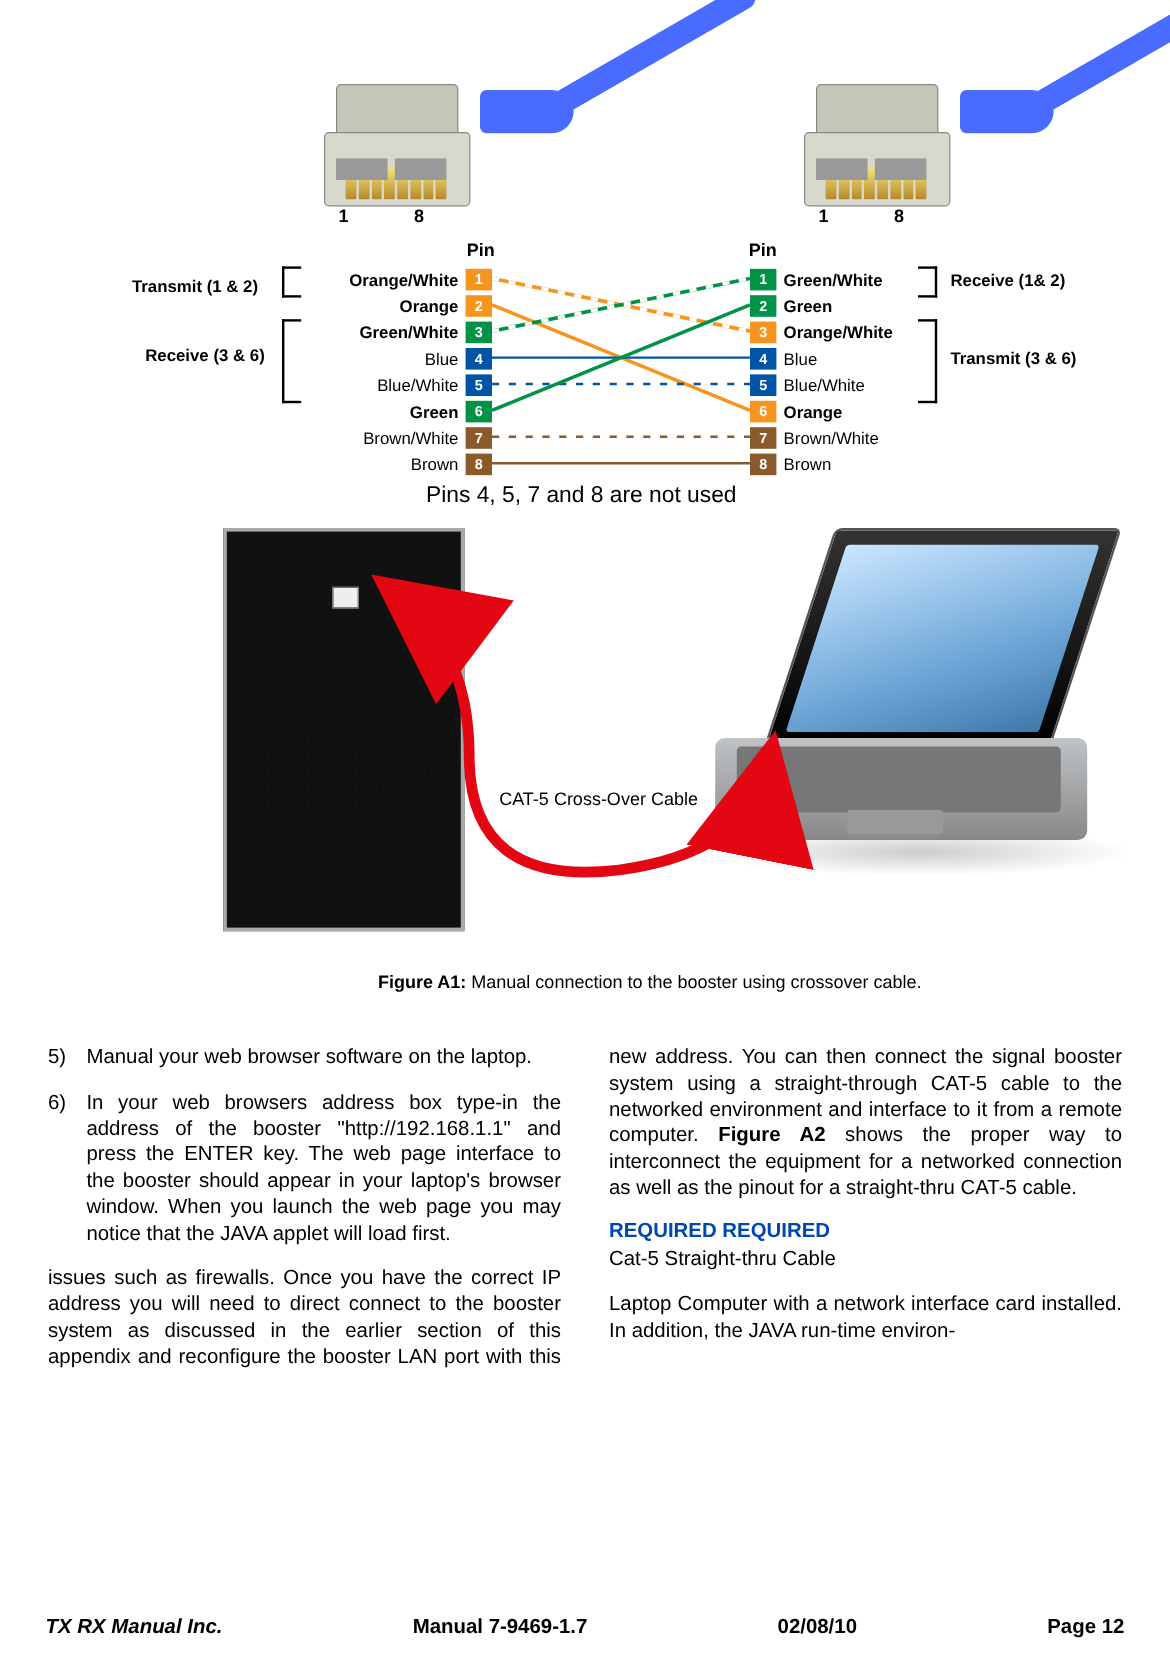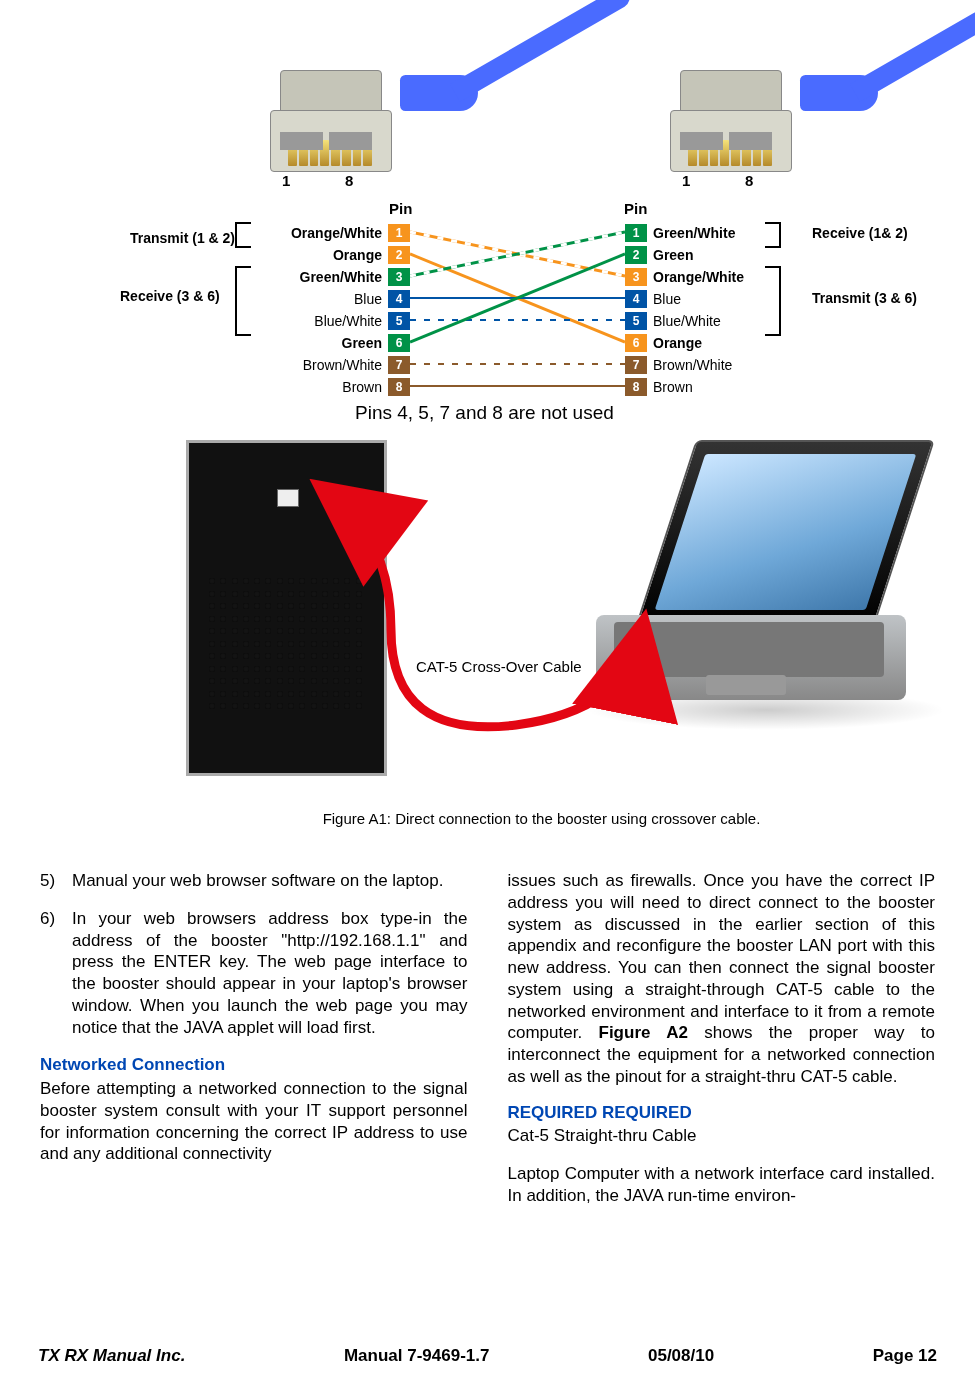--- a/index.html
+++ b/index.html
@@ -23,42 +23,42 @@
 
 
 .pinout { position:absolute; top:180px; left:0; width:975px; }
 .pin-col-header { position:absolute; top:0; font-size:15px; font-weight:bold; }
 .pin-box { width:22px; height:18px; display:inline-flex; align-items:center; justify-content:center; color:#fff; font-size:12px; font-weight:bold; }
 .pin-row { position:absolute; height:22px; display:flex; align-items:center; }
 .pin-label { font-size:14px; }
 .bold { font-weight:bold; }
 .bracket-v { position:absolute; width:14px; border:2px solid #000; border-right:none; }
 .bracket-v.right { border:2px solid #000; border-left:none; }
-.side-label { position:absolute; font-size:14px; font-weight:bold;margin-left:20px; }
+.side-label { position:absolute; font-size:14px; font-weight:bold; }
 .lines-svg { position:absolute; top:22px; left:370px; width:215px; height:178px; }
 .note-pins { position:absolute; top:202px; left:315px; font-size:19px; }
 
 
 .devices { position:absolute; top:420px; left:116px; width:775px; height:340px; }
 .booster { position:absolute; left:30px; top:0; width:195px; height:330px; background:#111; border:3px solid #aaa; }
 .booster .port { position:absolute; left:88px; top:46px; width:20px; height:16px; background:#eee; border:1px solid #666; }
 .booster .vent { position:absolute; left:20px; top:135px; width:155px; height:135px; display:grid; grid-template-columns:repeat(14,1fr); grid-template-rows:repeat(11,1fr); gap:3px; }
 .booster .vent span { background:#141414; border-radius:50%; width:6px; height:6px; box-shadow:0 0 1px #000 inset; }
 .laptop-wrap { position:absolute; left:430px; top:10px; width:340px; height:260px; }
 .laptop-base { position:absolute; left:10px; top:165px; width:310px; height:85px; background:linear-gradient(#bfc3c6,#888); border-radius:8px; }
 .laptop-kb { position:absolute; left:28px; top:172px; width:270px; height:55px; background:#777; border-radius:4px; }
 .laptop-tp { position:absolute; left:120px; top:225px; width:80px; height:20px; background:#999; border-radius:3px; }
 .laptop-screen { position:absolute; left:80px; top:-10px; width:235px; height:180px; background:linear-gradient(#333,#000); transform:skewX(-18deg); border-radius:6px; border:2px solid #555; }
 .laptop-screen::after { content:""; position:absolute; left:12px; top:12px; right:12px; bottom:12px; background:linear-gradient(160deg,#cbe6ff,#6fa8d8 60%,#3f78ab); border-radius:3px; }
 .shadow { position:absolute; left:0; top:240px; width:360px; height:40px; background:radial-gradient(ellipse at center, rgba(0,0,0,0.2), transparent 70%); }
 .red-cable { position:absolute; left:0; top:0; width:775px; height:340px; }
 .conn-label-cat5 { position:absolute; left:260px; top:218px; font-size:15px; }
 
 .figure-caption { position:absolute; top:790px; width:975px; text-align:center; font-size:15px; }
-.figure-caption .bold { font-weight:normal;margin-left:28px; }
+.figure-caption .bold { font-weight:bold;margin-left:28px; }
 
 .body-cols { position:absolute; top:870px; left:40px; right:40px; height:430px; column-count:2; column-gap:40px; font-size:17px; line-height:1.28; text-align:justify; }
 .body-cols p { margin:0 0 14px 0; }
 .list-item { display:flex; gap:10px; margin:0 0 16px 0; text-align:justify; }
 .list-item .num { flex:0 0 22px; }
 .sub-head { color:#0047b3; font-weight:bold; margin-bottom:2px; display:block; }
 .footer { position:absolute; bottom:34px; left:38px; right:38px; display:flex; justify-content:space-between; font-size:17px; font-weight:bold; }
 .footer .company { font-style:italic; }
 </style>
 </head>
@@ -116,21 +116,21 @@
       <span class="label18" style="left:32px">1</span>
       <span class="label18" style="left:95px">8</span>
     </div>
 
     <div class="pinout">
       <span class="pin-col-header" style="left:349px">Pin</span>
       <span class="pin-col-header" style="left:584px">Pin</span>
 
       <span class="side-label" style="left:70px; top:30px">Transmit (1 &amp; 2)</span>
       <div class="bracket-v" style="left:195px; top:22px; height:22px"></div>
-      <span class="side-label" style="left:60px; top:88px">Receive (3 &amp; 6)</span>
+      <span class="side-label" style="left:81px; top:88px">Receive (3 &amp; 6)</span>
       <div class="bracket-v" style="left:195px; top:66px; height:66px"></div>
 
       <span class="side-label" style="left:752px; top:25px">Receive (1&amp; 2)</span>
       <div class="bracket-v right" style="left:725px; top:22px; height:22px"></div>
       <span class="side-label" style="left:752px; top:90px">Transmit (3 &amp; 6)</span>
       <div class="bracket-v right" style="left:725px; top:66px; height:66px"></div>
 
       <div id="pin-rows-left">
           <div class="pin-row" style="top: 22px; left: 210px; width: 160px; justify-content: flex-end; gap: 6px;">
             <span class="pin-label bold">Orange/White</span>
@@ -392,40 +392,38 @@
         <marker id="arr2" markerWidth="16" markerHeight="16" refX="9" refY="6" orient="auto">
               <path d="M0 0 L12 6 L0 12 z" fill="#e30613"></path>
             </marker>
           </defs>
         <path d="M175 55 Q 235 100 235 190 Q 235 300 360 285 Q 470 270 485 195" stroke="#e30613" stroke-width="9" fill="none" marker-start="url(#arr)" marker-end="url(#arr2)"></path>
       </svg>
       <span class="conn-label-cat5">CAT-5 Cross-Over Cable</span>
     </div>
 
     <div class="figure-caption">
-      <span class="bold">Figure A1:</span><span> Direct connection to the booster using crossover cable.</span>
+      <span class="bold">Figure A1:</span><span> Manual connection to the booster using crossover cable.</span>
     </div>
   </div>
 
   <div class="body-cols">
     <div class="list-item">
       <span class="num">5)</span>
       <span>Manual your web browser software on the lap­top.</span>
     </div>
     <div class="list-item">
       <span class="num">6)</span>
       <span>In your web browsers address box type-in the address of the booster "http://192.168.1.1" and press the ENTER key. The web page interface to the booster should appear in your laptop's browser window. When you launch the web page you may notice that the JAVA applet will load first.</span>
     </div>
-    <p><span class="sub-head">Networked Connection</span>
-       <span>Before attempting a networked connection to the signal booster system consult with your IT support personnel for information concerning the correct IP address to use and any additional connectivity</span></p>
     <p><span>issues such as firewalls. Once you have the correct IP address you will need to direct connect to the booster system as discussed in the earlier section of this appendix and reconfigure the booster LAN port with this new address. You can then connect the signal booster system using a straight-through CAT-5 cable to the networked environment and interface to it from a remote computer. </span><span class="bold">Figure A2</span><span> shows the proper way to interconnect the equip­ment for a networked connection as well as the pinout for a straight-thru CAT-5 cable.</span></p>
     <p style="margin-bottom:2px"><span class="sub-head">REQUIRED REQUIRED</span>
        <span>Cat-5 Straight-thru Cable</span></p>
     <p style="margin-top:16px">Laptop Computer with a network interface card installed. In addition, the JAVA run-time environ-</p>
   </div>
 
   <div class="footer">
     <span class="company">TX RX Manual Inc.</span>
     <span>Manual 7-9469-1.7</span>
-    <span>05/08/10</span>
+    <span>02/08/10</span>
     <span>Page 12</span>
   </div>
 </div>
 
 </body></html>

